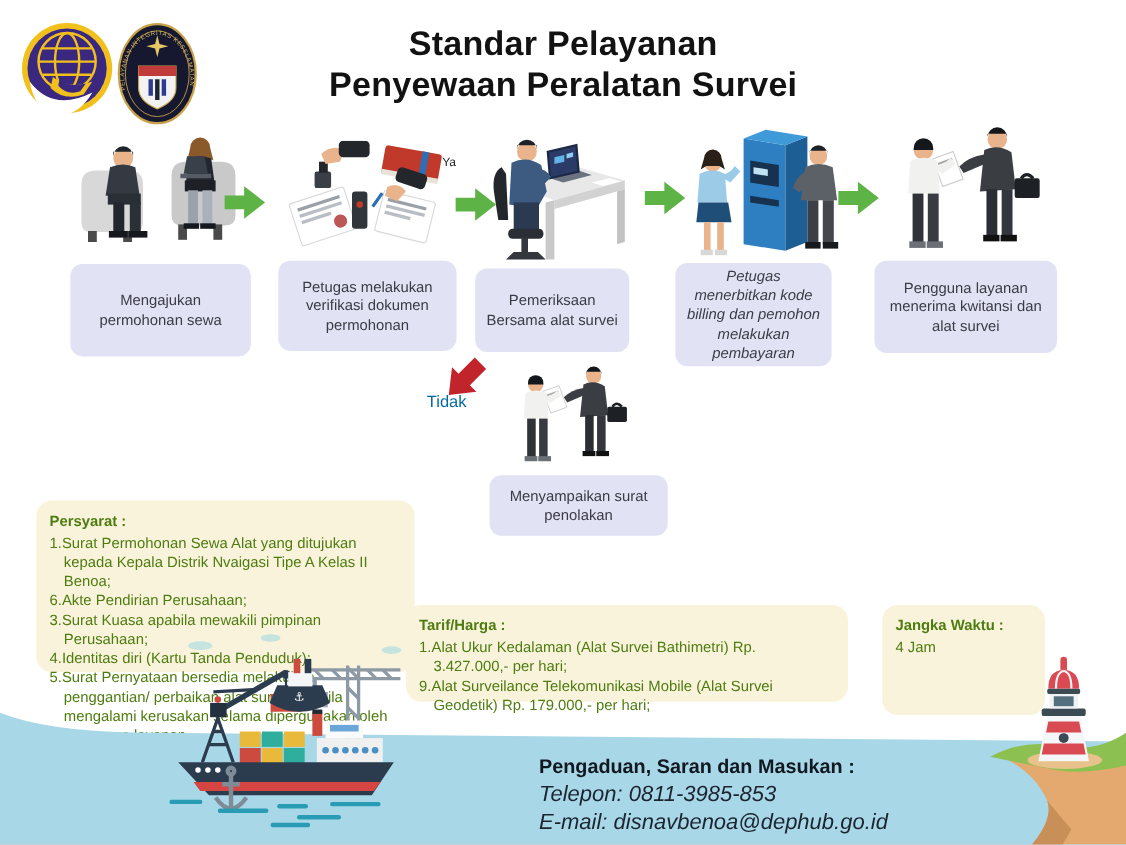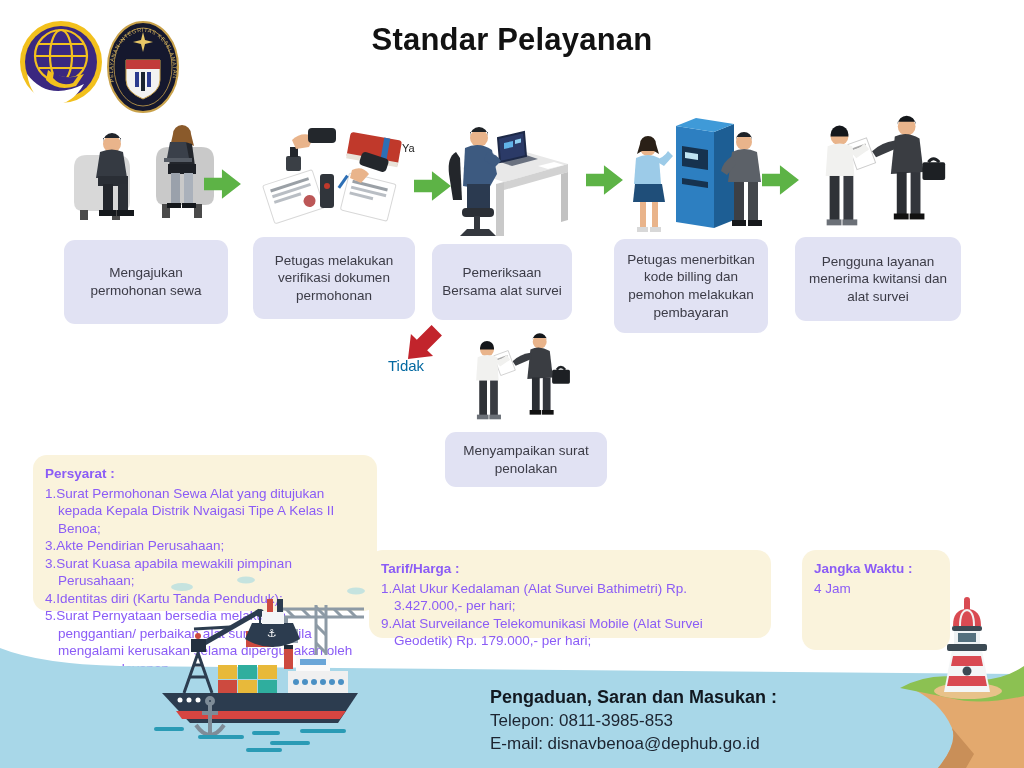--- a/index.html
+++ b/index.html
@@ -28,38 +28,38 @@
   .ya-label{position:absolute;left:402px;top:142px;width:60px;text-align:left;
             font-size:11px;color:#222;}
   .tidak-label{position:absolute;left:388px;top:357px;font-size:15px;color:#0369a1;}
   
   .flow-box{position:absolute;background:#e1e2f3;border-radius:11px;display:flex;align-items:center;
             justify-content:center;text-align:center;font-size:13.5px;color:#3b3b46;
             padding:6px 10px;box-sizing:border-box;line-height:1.3;}
   .fb-1{left:64px;top:240px;width:164px;height:84px;}
   .fb-2{left:253px;top:237px;width:162px;height:82px;}
   .fb-3{left:432px;top:244px;width:140px;height:76px;}
-  .fb-4{left:614px;top:239px;width:154px;height:94px;}
+  .fb-4{left:614px;top:239px;width:142px;height:94px;font-style:italic;}
   .fb-5{left:795px;top:237px;width:166px;height:84px;}
   .fb-reject{left:445px;top:432px;width:162px;height:55px;}
   
   .cream{position:absolute;background:#faf3dc;border-radius:14px;padding:10px 12px;
-         box-sizing:border-box;font-size:13.5px;color:#8b5cf6;line-height:1.3;}
+         box-sizing:border-box;font-size:13.5px;color:#4d7c0f;line-height:1.3;}
   .cream .heading{font-weight:bold;margin-bottom:2px;}
   .box-req{left:33px;top:455px;width:344px;height:156px;}
   .box-tariff{left:369px;top:550px;width:402px;height:88px;}
   .box-duration{left:802px;top:550px;width:148px;height:100px;}
   .req-item,.tariff-item{padding-left:13px;text-indent:-13px;}
   
   .wave{position:absolute;left:0;top:648px;width:1024px;height:120px;z-index:1;}
   .ship{position:absolute;left:150px;top:575px;width:230px;height:178px;z-index:2;}
   .lighthouse{position:absolute;left:900px;top:588px;width:124px;height:180px;z-index:2;}
   .contact{position:absolute;left:490px;top:687px;z-index:3;color:#1c2430;}
   .contact .heading{font-weight:bold;font-size:18px;color:#111820;margin-bottom:3px;}
-  .contact .line{font-size:17px;margin-bottom:3px;}
+  .contact .line{font-size:20px;margin-bottom:3px;font-style:italic;}
 </style>
 </head>
 <body>
 
 <div class="canvas">
 
   <svg class="logo-kemenhub" viewBox="0 0 86 100">
     <circle cx="43" cy="48" r="41" fill="#f2c01d"></circle>
     <circle cx="43" cy="48" r="36" fill="#3a2880"></circle>
     <g stroke="#f2c01d" stroke-width="2.2" fill="none">
@@ -84,20 +84,21 @@
     <text font-size="5.5" fill="#d8b763" letter-spacing="0.6"><textPath href="#badgearc">PELAYANAN INTEGRITAS KESELAMATAN</textPath></text>
     <path d="M20,40 L54,40 L54,60 Q54,72 37,79 Q20,72 20,60 Z" fill="#f2f2f2" stroke="#c9a24b" stroke-width="1"></path>
     <path d="M20,40 L54,40 L54,49 L20,49 Z" fill="#c23b3b"></path>
     <path d="M29,52 l4,0 0,15 -4,0 Z" fill="#2b3b8f"></path>
     <path d="M41,52 l4,0 0,15 -4,0 Z" fill="#2b3b8f"></path>
     <path d="M35,52 l4,0 0,19 -4,0 Z" fill="#1a2430"></path>
   </svg>
 
   <h1 class="page-title">
     <span style="display:block">Standar Pelayanan</span>
+    <span style="display:block">Penyewaan Peralatan Survei</span>
   </h1>
 
   <svg class="ill ill-1" viewBox="0 0 172 124">
     <path d="M14,52 q0,-13 13,-13 l30,0 q13,0 13,13 l0,34 q0,9 -9,9 l-38,0 q-9,0 -9,-9 Z" fill="#d8d8d8"></path>
     <rect x="20" y="94" width="8" height="10" fill="#4a4a4a"></rect>
       <rect x="52" y="94" width="8" height="10" fill="#4a4a4a"></rect>
     <path d="M96,44 q0,-13 13,-13 l32,0 q13,0 13,13 l0,36 q0,9 -9,9 l-40,0 q-9,0 -9,-9 Z" fill="#c9c9c9"></path>
     <rect x="102" y="88" width="8" height="14" fill="#4a4a4a"></rect>
       <rect x="134" y="88" width="8" height="14" fill="#4a4a4a"></rect>
     <circle cx="52" cy="28" r="9" fill="#e9b48b"></circle>
@@ -274,21 +275,21 @@
   <div class="flow-box fb-1">Mengajukan permohonan sewa</div>
   <div class="flow-box fb-2">Petugas melakukan verifikasi dokumen permohonan</div>
   <div class="flow-box fb-3">Pemeriksaan Bersama alat survei</div>
   <div class="flow-box fb-4">Petugas menerbitkan kode billing dan pemohon melakukan pembayaran</div>
   <div class="flow-box fb-5">Pengguna layanan menerima kwitansi dan alat survei</div>
   <div class="flow-box fb-reject">Menyampaikan surat penolakan</div>
 
   <div class="cream box-req">
     <div class="heading">Persyarat :</div>
     <div class="req-item">1.Surat Permohonan Sewa Alat yang ditujukan kepada Kepala Distrik Nvaigasi Tipe A Kelas II Benoa;</div>
-    <div class="req-item">3.Akte Pendirian Perusahaan;</div>
+    <div class="req-item">6.Akte Pendirian Perusahaan;</div>
     <div class="req-item">3.Surat Kuasa apabila mewakili pimpinan Perusahaan;</div>
     <div class="req-item">4.Identitas diri (Kartu Tanda Penduduk);</div>
     <div class="req-item">5.Surat Pernyataan bersedia melakukan penggantian/ perbaikan alat survei apabila mengalami kerusakan selama dipergunakan oleh pengguna layanan.</div>
   </div>
 
   <div class="cream box-tariff">
     <div class="heading">Tarif/Harga :</div>
     <div class="tariff-item">1.Alat Ukur Kedalaman (Alat Survei Bathimetri) Rp. 3.427.000,- per hari;</div>
     <div class="tariff-item">9.Alat Surveilance Telekomunikasi Mobile (Alat Survei Geodetik) Rp. 179.000,- per hari;</div>
   </div>

